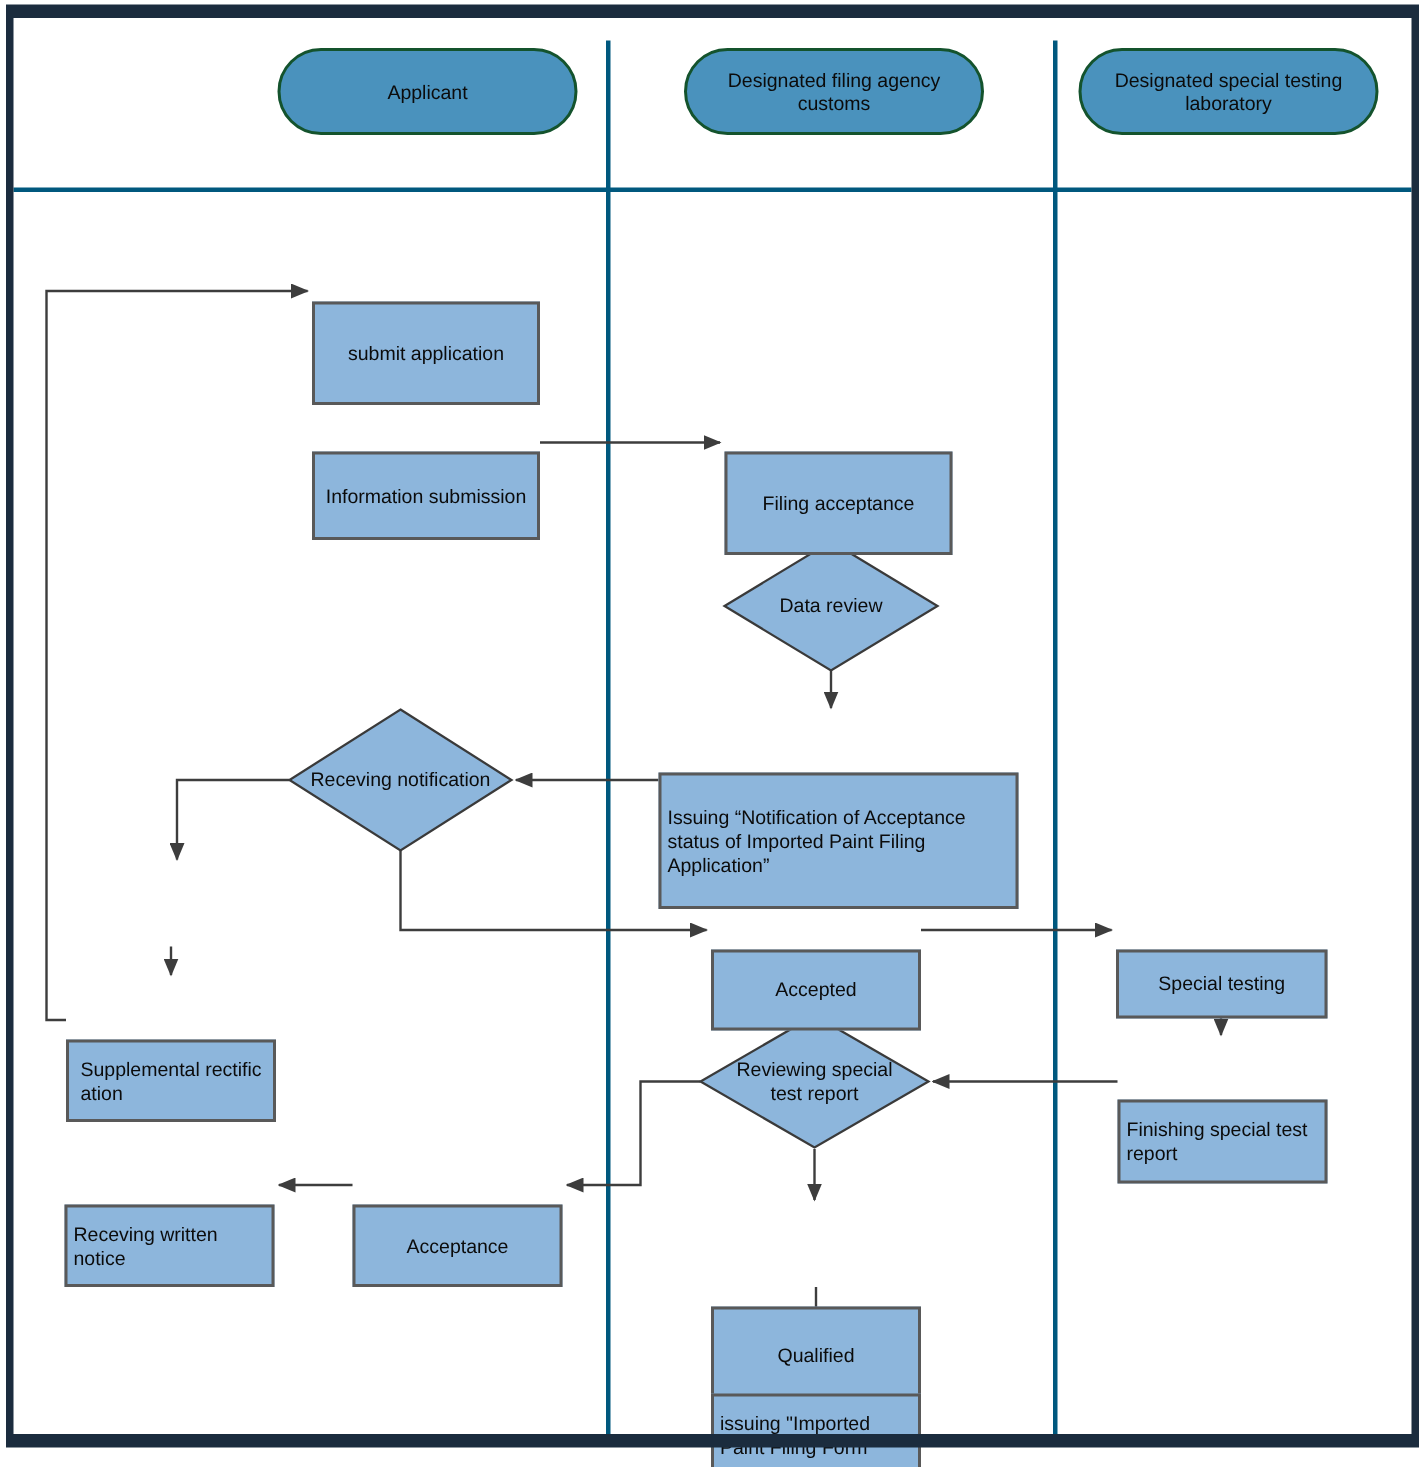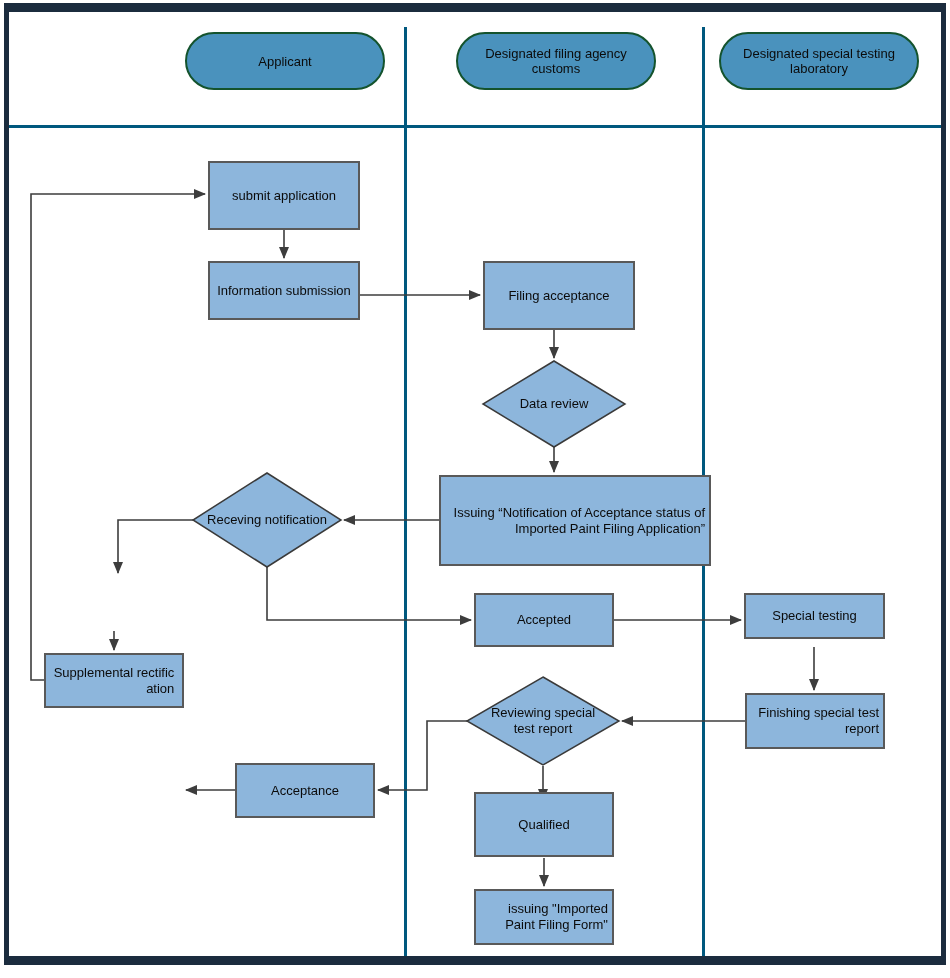--- a/index.html
+++ b/index.html
@@ -18,22 +18,22 @@
   .hline{position:absolute;height:3px;background:var(--lane_line,#00587e);}
   .stadium{
     position:absolute;height:58px;width:200px;border-radius:29px;
     background:var(--stadium_fill,#4a92bd);border:2px solid #14532d;
     display:flex;align-items:center;justify-content:center;text-align:center;
     font-size:13px;line-height:15px;padding:0 14px;box-sizing:border-box;
   }
   .rect{
     position:absolute;background:var(--node_fill,#8db6dc);
     border:2px solid var(--node_border,#595959);
-    display:flex;align-items:center;justify-content:center;text-align:right;
-    font-size:13px;line-height:16px;padding:2px 4px;box-sizing:border-box;
+    display:flex;align-items:center;justify-content:center;text-align:left;
+    font-size:13px;line-height:16px;padding:2px 4px;box-sizing:border-box;margin-top:40px;
   }
   .diamond-label{
     position:absolute;display:flex;align-items:center;justify-content:center;
     text-align:center;font-size:13px;line-height:16px;pointer-events:none;
   }
   .nl{white-space:pre-line;}
   svg.overlay{position:absolute;left:0;top:0;}
   .conn{stroke:var(--connector,#3d3d3d);stroke-width:1.6;fill:none;}
   .diamond{fill:var(--node_fill,#8db6dc);stroke:#3a3a3a;stroke-width:1.5;}
   #arrowhead path{fill:var(--connector,#3d3d3d);}
@@ -92,40 +92,43 @@
 
   <div class="rect" style="left:208px;top:161px;width:152px;height:69px;">
     <span>submit application</span>
   </div>
   <div class="rect" style="left:208px;top:261px;width:152px;height:59px;">
     <span>Information submission</span>
   </div>
   <div class="rect" style="left:483px;top:261px;width:152px;height:69px;">
     <span>Filing acceptance</span>
   </div>
-  <div class="rect" style="left:439px;top:475px;width:272px;height:91px;">
+  <div class="rect" style="left:439px;top:475px;width:240px;height:91px;">
     <span>Issuing “Notification of Acceptance status of Imported Paint Filing Application”</span>
   </div>
   <div class="rect" style="left:44px;top:653px;width:140px;height:55px;">
     <span class="nl">Supplemental rectific
 ation</span>
   </div>
   <div class="rect" style="left:474px;top:593px;width:140px;height:54px;">
     <span>Accepted</span>
   </div>
   <div class="rect" style="left:744px;top:593px;width:141px;height:46px;">
     <span>Special testing</span>
   </div>
   <div class="rect" style="left:745px;top:693px;width:140px;height:56px;">
     <span>Finishing special test report</span>
   </div>
   <div class="rect" style="left:235px;top:763px;width:140px;height:55px;">
     <span>Acceptance</span>
   </div>
-  <div class="rect" style="left:474px;top:792px;width:140px;height:65px;">
+  <div class="rect" style="left:43px;top:763px;width:140px;height:55px;">
+    <span>Receving written notice</span>
+  </div>
+  <div class="rect" style="left:474px;top:831px;width:140px;height:65px;">
     <span>Qualified</span>
   </div>
   <div class="rect" style="left:474px;top:889px;width:140px;height:56px;">
     <span>issuing "Imported Paint Filing Form"</span>
   </div>
 
   <div class="diamond-label" style="left:483px;top:361px;width:142px;height:86px;">
     <span>Data review</span>
   </div>
   <div class="diamond-label" style="left:193px;top:473px;width:148px;height:94px;">

